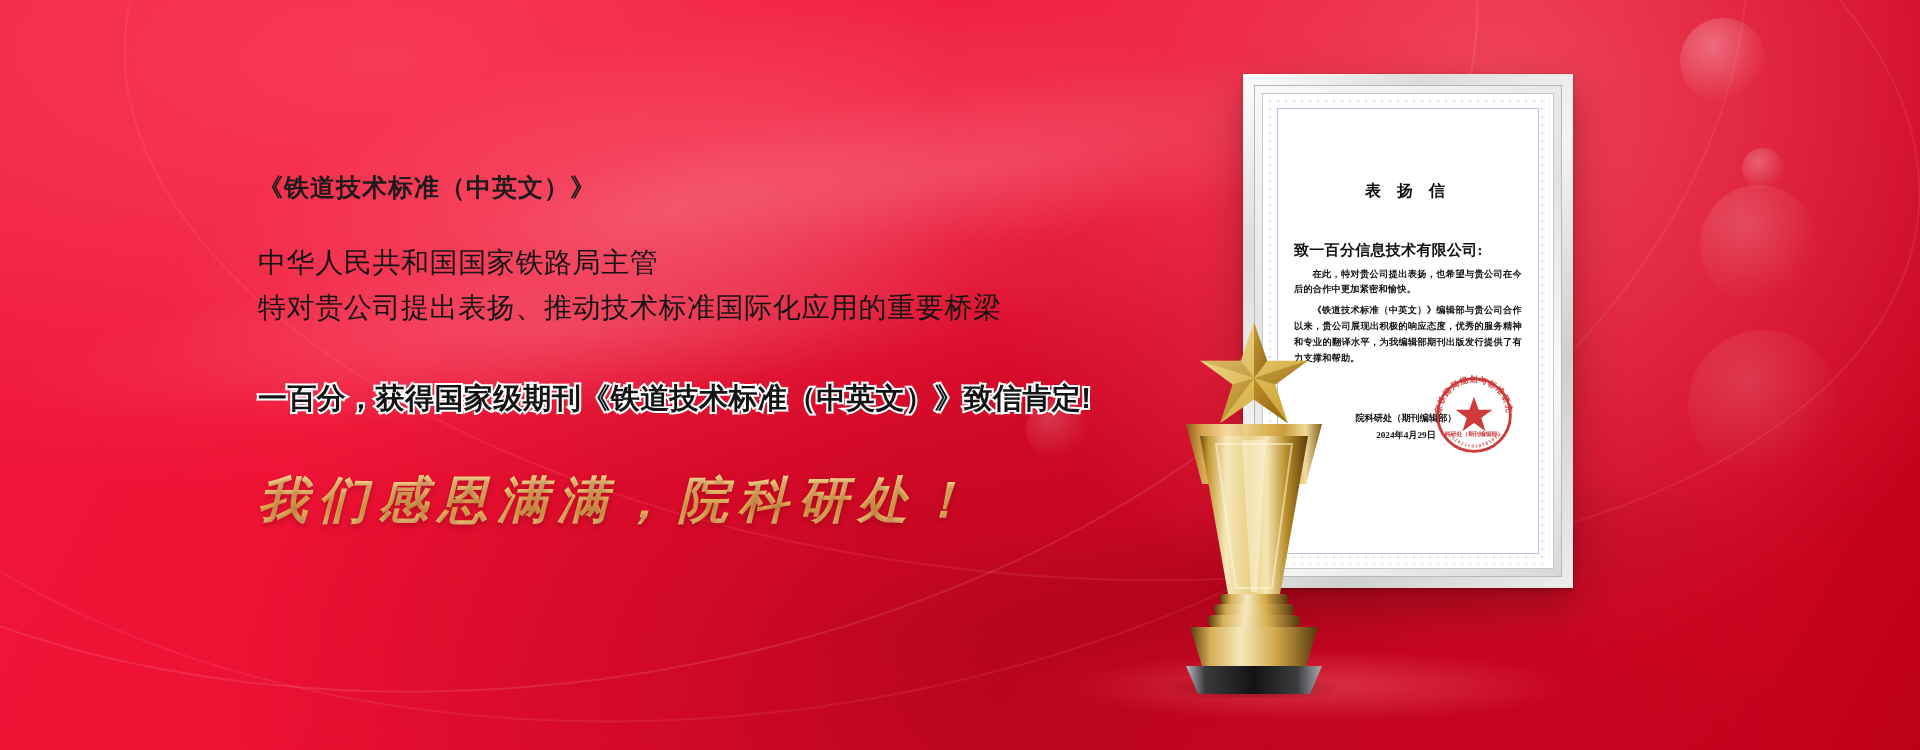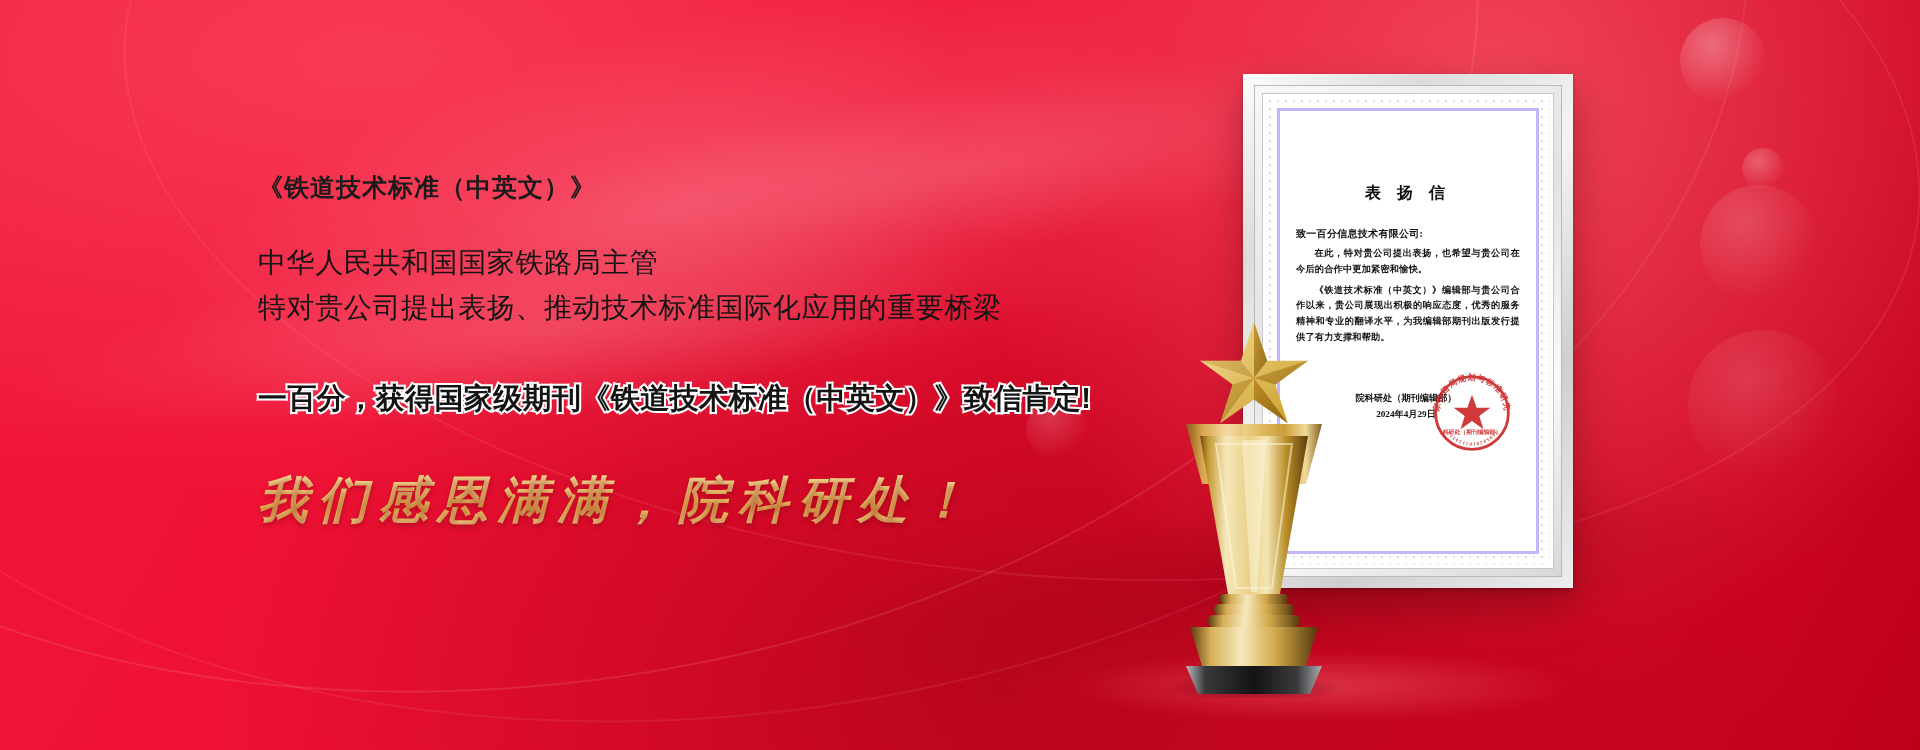--- a/index.html
+++ b/index.html
@@ -90,28 +90,28 @@
   .guilloche{
     position:absolute;inset:3px;
     background-image:
       radial-gradient(circle at 4px 4px, rgba(120,120,120,.28) 0 1.1px, rgba(255,255,255,0) 1.6px),
       radial-gradient(circle at 12px 4px, rgba(120,120,120,.22) 0 1.1px, rgba(255,255,255,0) 1.6px);
     background-size:16px 8px;
     -webkit-mask:linear-gradient(#000 0 0) padding-box, linear-gradient(#000 0 0);
   }
   .paper{
     position:absolute;left:14px;top:14px;right:14px;bottom:14px;background:#ffffff;
-    border:3px solid #c4b5fd;
+    border:1px solid #c4b5fd;
     padding:0 16px;box-sizing:border-box;overflow:hidden;
     font-family:"Liberation Serif","DejaVu Serif",serif;color:#111;
   }
   .letter-title{
     text-align:center;margin-top:72px;font-size:16px;font-weight:bold;letter-spacing:6px;
   }
-  .letter-salutation{margin-top:22px;font-size:10px;font-weight:bold;letter-spacing:.3px;line-height:1.5;}
+  .letter-salutation{margin-top:37px;font-size:15px;font-weight:bold;letter-spacing:.3px;line-height:1.5;}
   .letter-para{margin-top:5px;font-size:9.2px;font-weight:bold;letter-spacing:.2px;line-height:1.72;text-indent:2em;text-align:justify;}
   .letter-sign{margin-top:44px;text-align:center;font-size:9.2px;font-weight:bold;line-height:1.75;position:relative;z-index:2;padding-right:4px;}
 
   .seal{
     position:absolute;right:22px;bottom:96px;width:84px;height:84px;z-index:3;
     opacity:.88;
   }
 
   .floor-glow{
     position:absolute;left:1060px;top:650px;width:520px;height:72px;z-index:4;

